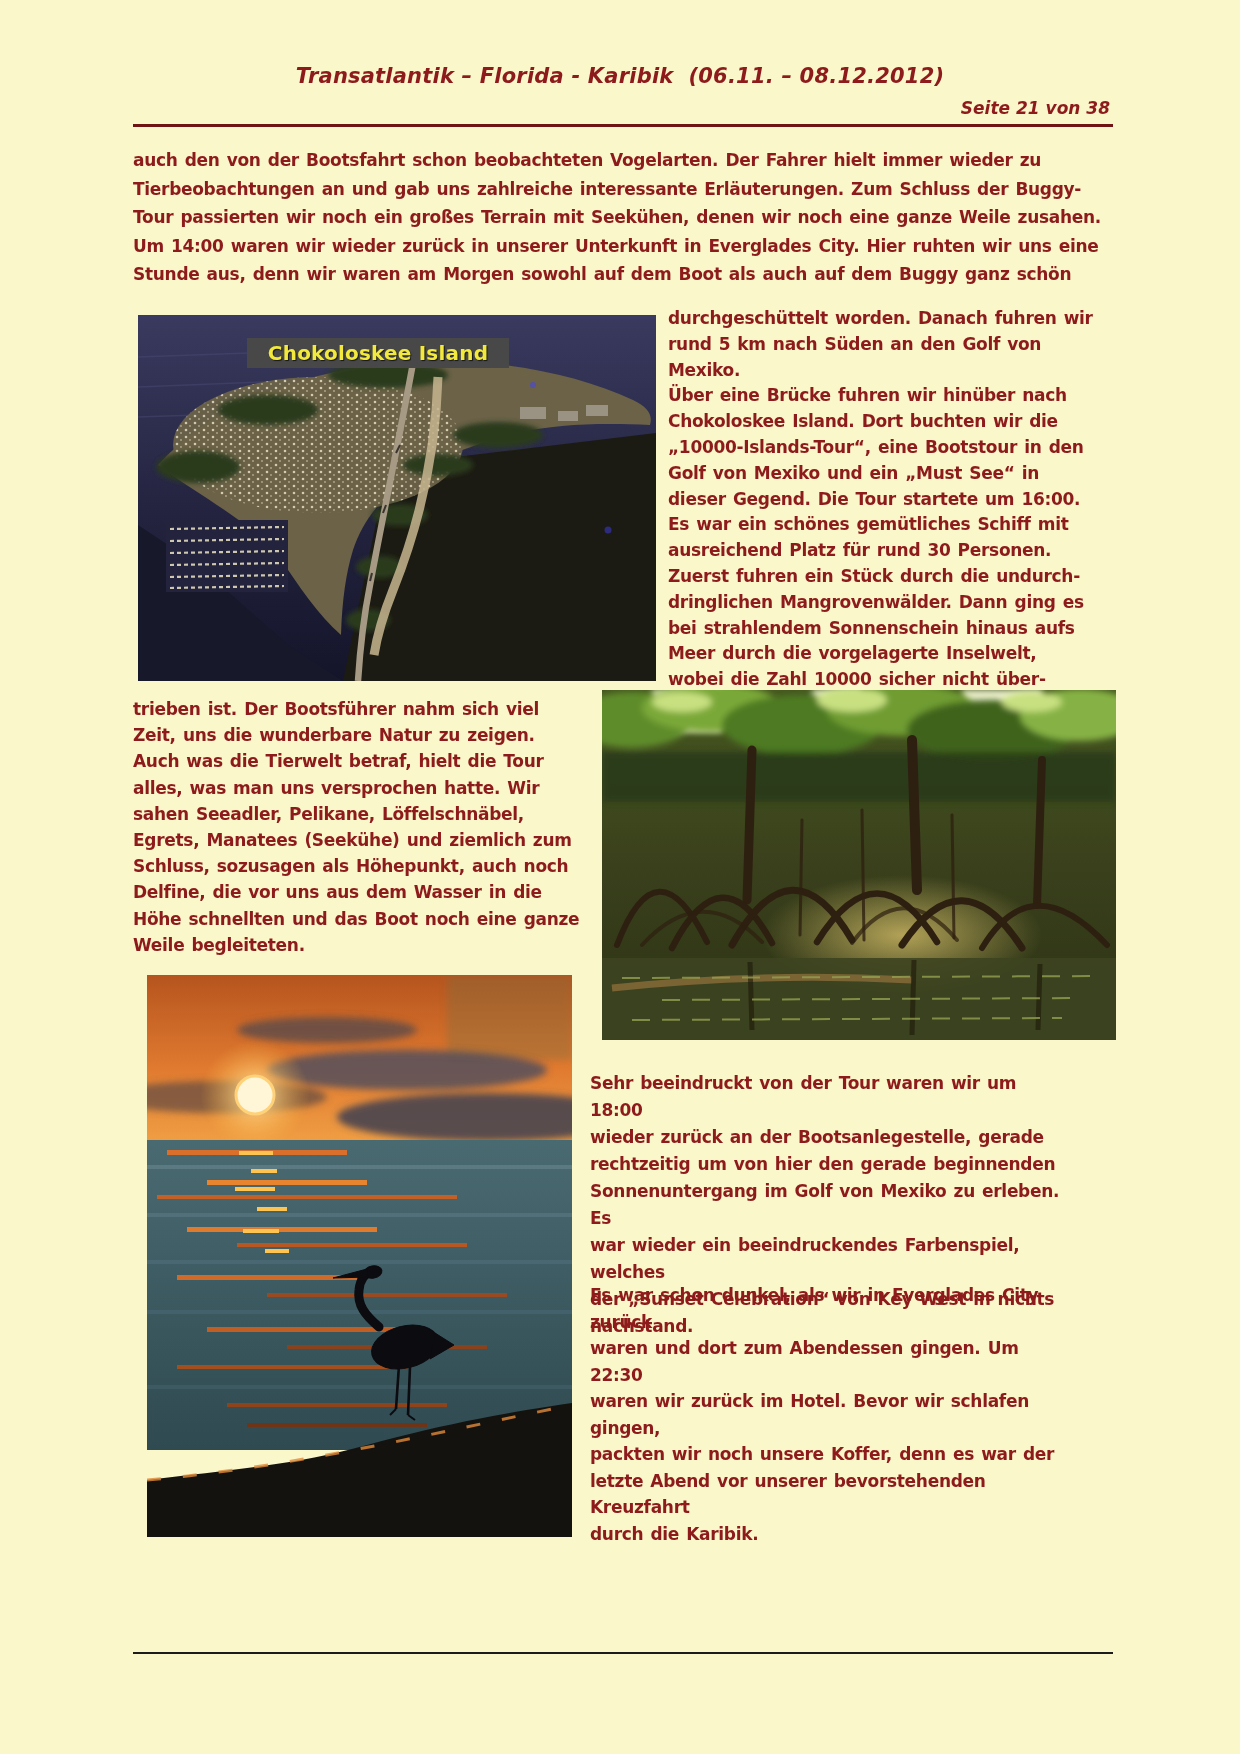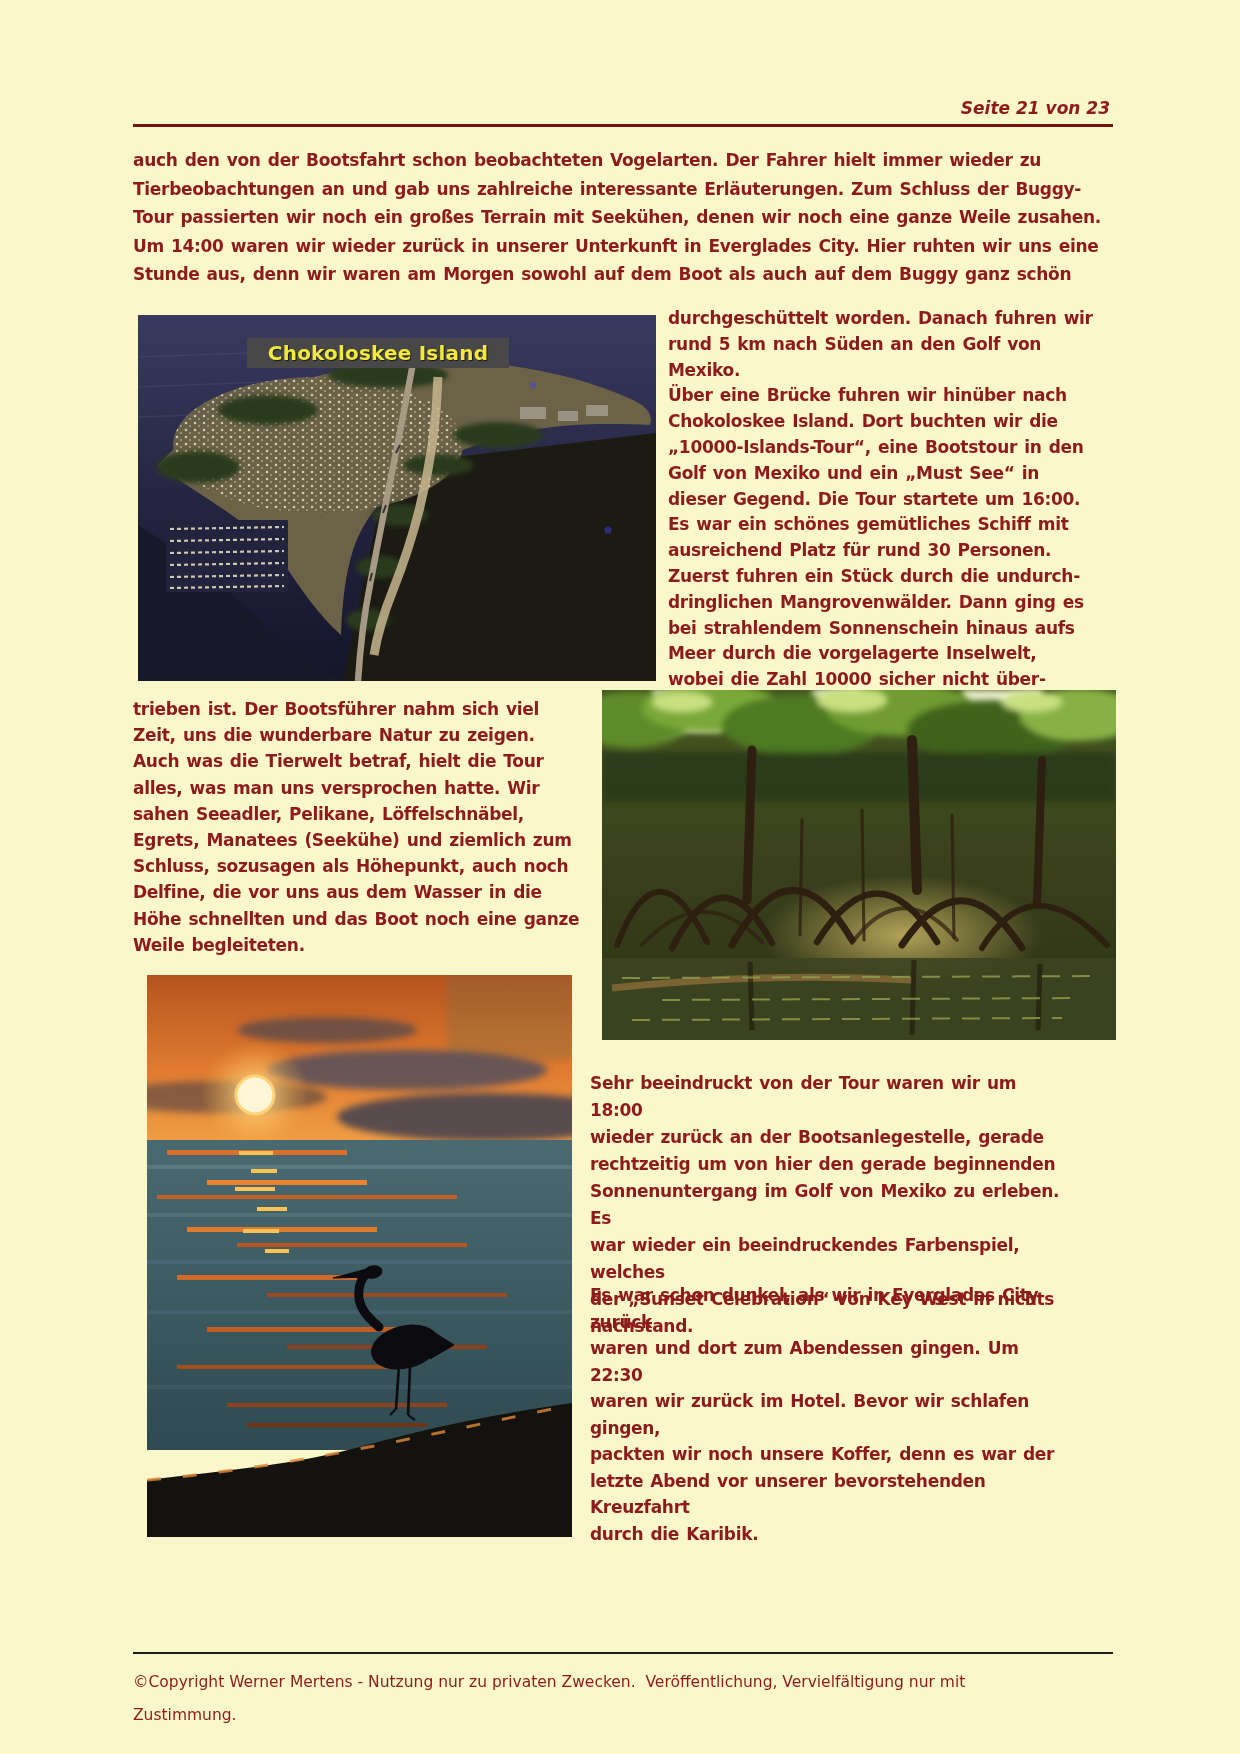--- a/index.html
+++ b/index.html
@@ -46,21 +46,22 @@
     position:absolute; left:133px; top:1666px; width:980px;
     font-size:15.5px; font-weight:normal; line-height:33px;
     white-space:pre-wrap; letter-spacing:0;
   }
 </style>
 </head>
 <body>
 
 <div class="page">
 
-  <div class="page-num">Seite 21 von 23</div>
+  <div class="title">Transatlantik – Florida - Karibik  (06.11. – 08.12.2012)</div>
+  <div class="page-num">Seite 21 von 38</div>
   <div class="rule top-rule"></div>
 
   <div class="txt intro">auch den von der Bootsfahrt schon beobachteten Vogelarten. Der Fahrer hielt immer wieder zu
 Tierbeobachtungen an und gab uns zahlreiche interessante Erläuterungen. Zum Schluss der Buggy-
 Tour passierten wir noch ein großes Terrain mit Seekühen, denen wir noch eine ganze Weile zusahen.
 Um 14:00 waren wir wieder zurück in unserer Unterkunft in Everglades City. Hier ruhten wir uns eine
 Stunde aus, denn wir waren am Morgen sowohl auf dem Boot als auch auf dem Buggy ganz schön</div>
 
   <figure class="fig fig-island">
     <svg width="518" height="366" viewBox="0 0 518 366">
@@ -302,16 +303,14 @@
 der „Sunset Celebration“ von Key West in nichts
 nachstand.</div>
   <div class="txt para-evening">Es war schon dunkel, als wir in Everglades City zurück
 waren und dort zum Abendessen gingen. Um 22:30
 waren wir zurück im Hotel. Bevor wir schlafen gingen,
 packten wir noch unsere Koffer, denn es war der
 letzte Abend vor unserer bevorstehenden Kreuzfahrt
 durch die Karibik.</div>
 
   <div class="rule footer-rule"></div>
-  <div class="footer-txt">©Copyright Werner Mertens - Nutzung nur zu privaten Zwecken.  Veröffentlichung, Vervielfältigung nur mit
-Zustimmung.</div>
 
 </div>
 
 </body></html>

